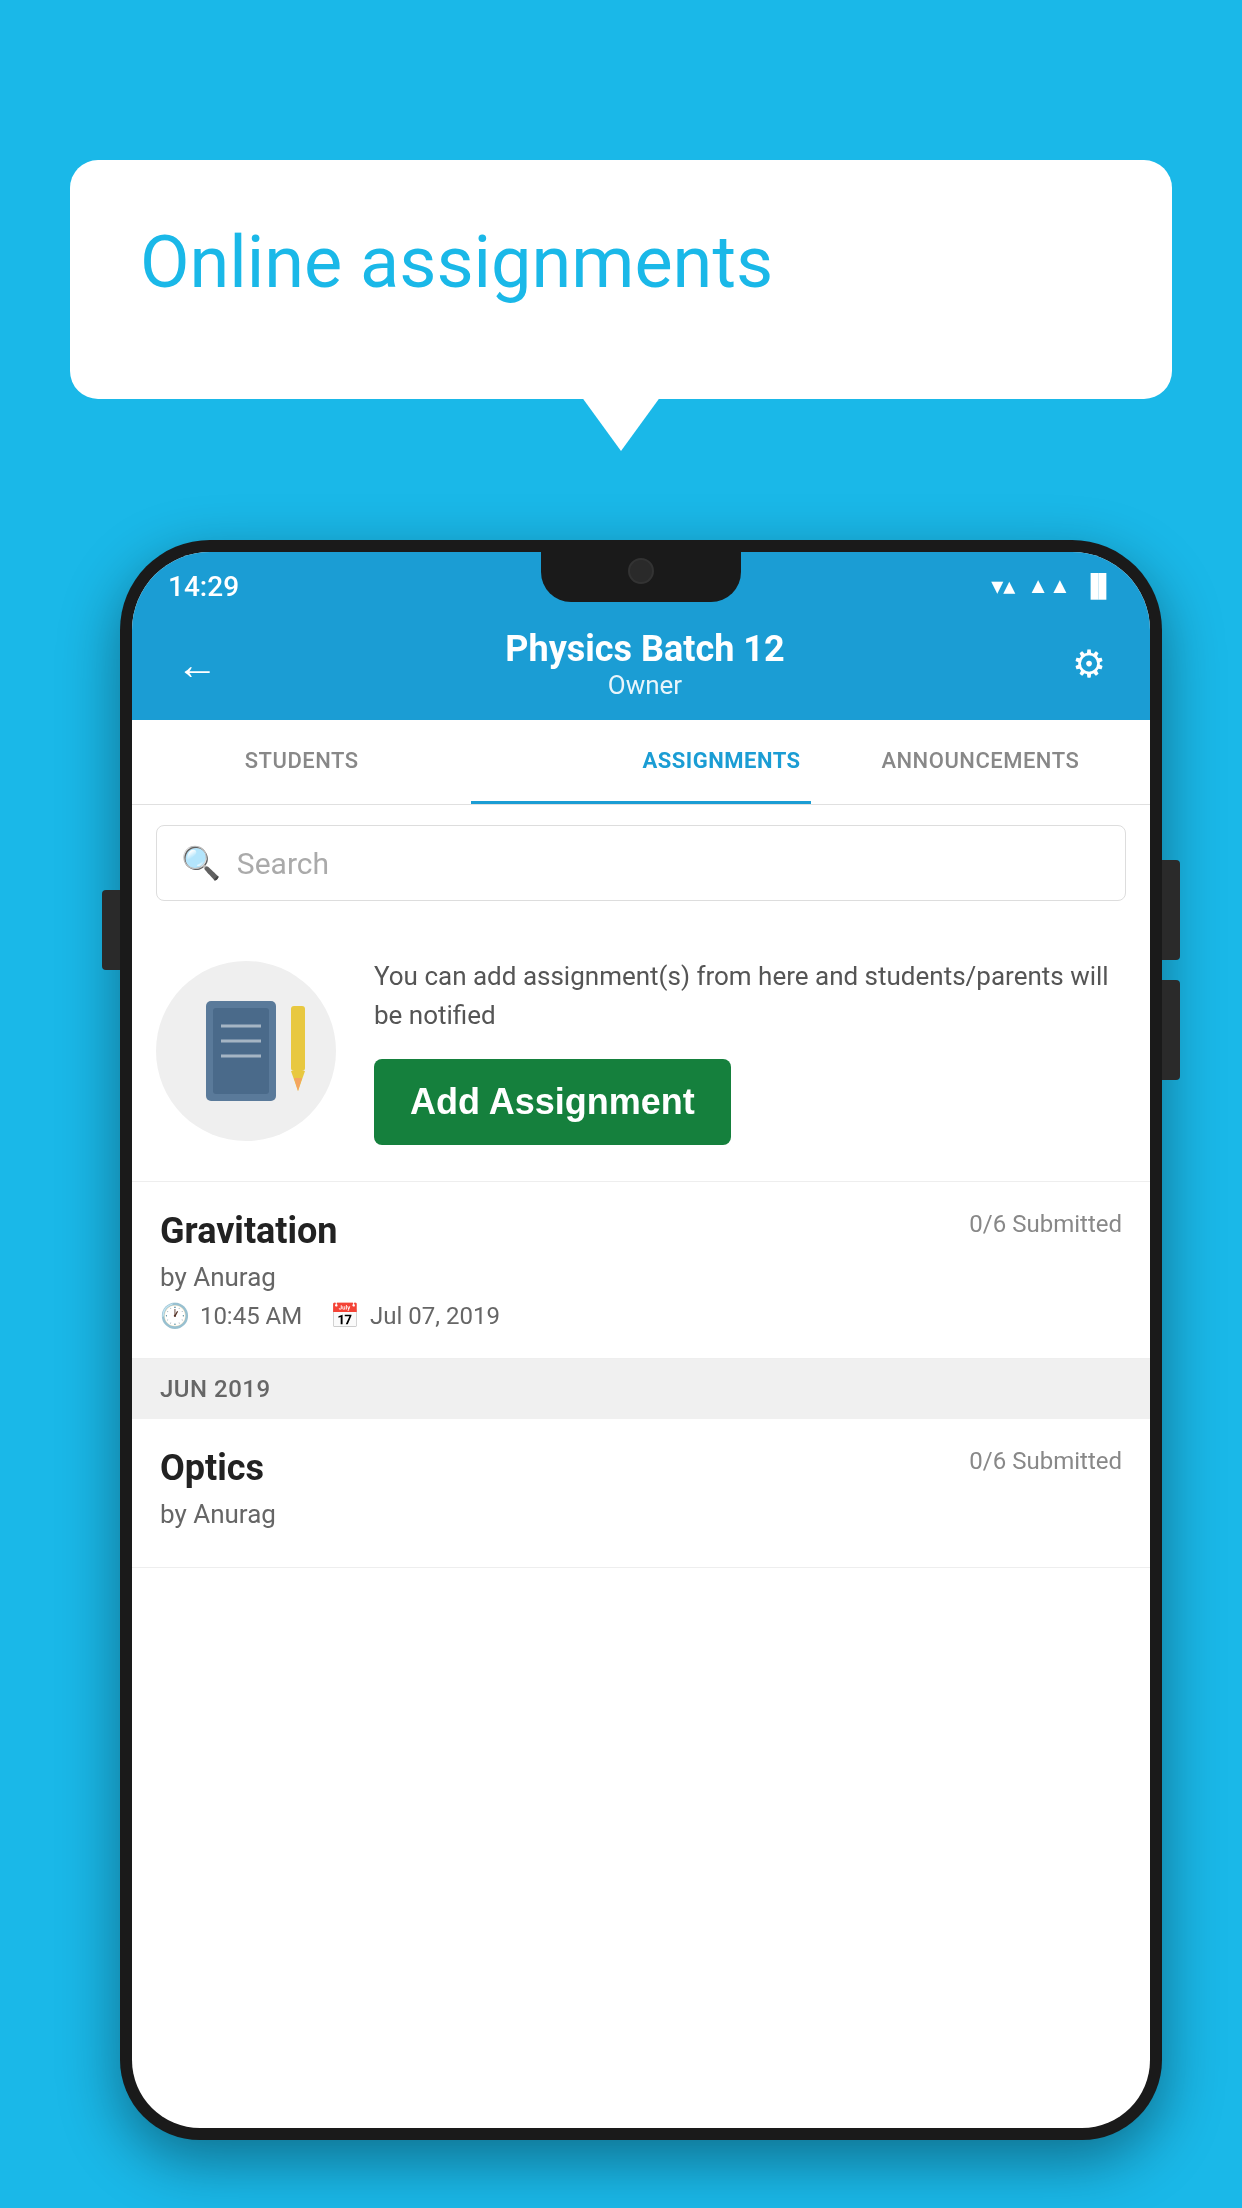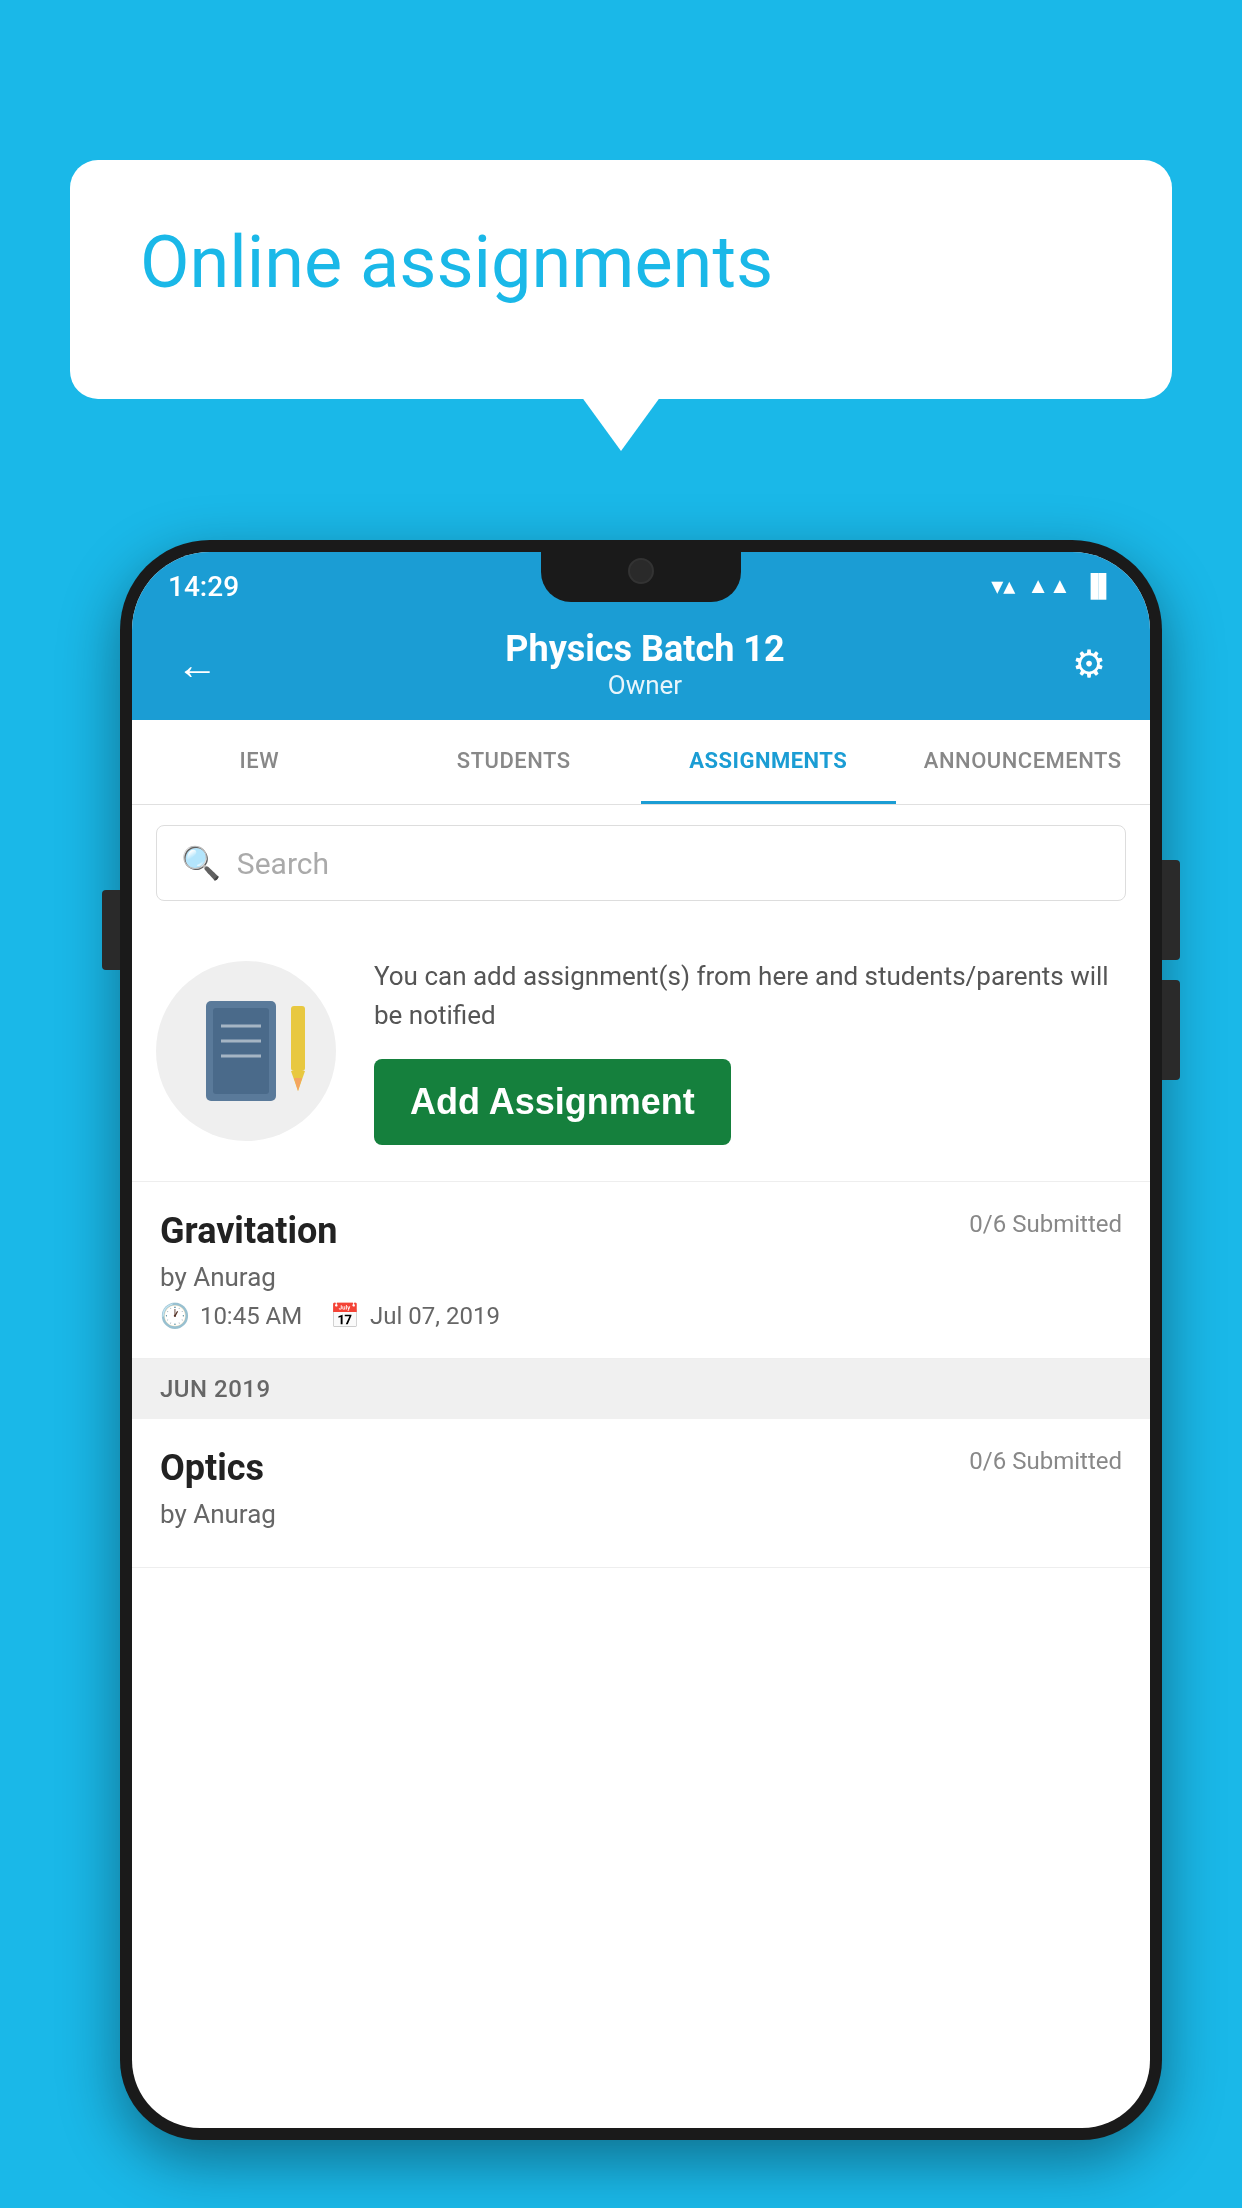--- a/index.html
+++ b/index.html
@@ -190,20 +190,21 @@
       letter-spacing: 0.5px;
       cursor: pointer;
       white-space: nowrap;
       overflow: hidden;
     }
 
     .tab-item.active {
       color: #1b9dd4;
       border-bottom: 3px solid #1b9dd4;
       font-weight: 700;
+      text-align: right;
     }
 
     
     .search-container {
       padding: 20px 24px;
       background: white;
     }
 
     .search-bar {
       display: flex;
@@ -394,21 +395,20 @@
       <div class="app-header">
         <span class="header-back">←</span>
         <div class="header-center">
           <div class="header-title">Physics Batch 12</div>
           <div class="header-subtitle">Owner</div>
         </div>
         <span class="header-settings">⚙</span>
       </div>
 
       <div class="tabs-container">
-        <div class="tab-item" style="font-size:22px;">IEW</div>
         <div class="tab-item" style="font-size:22px;">STUDENTS</div>
         <div class="tab-item active" style="font-size:22px;">ASSIGNMENTS</div>
         <div class="tab-item" style="font-size:22px;">ANNOUNCEMENTS</div>
       </div>
 
       <div class="search-container">
         <div class="search-bar">
           <span class="search-icon-wrap">🔍</span>
           <span class="search-placeholder">Search</span>
         </div>

